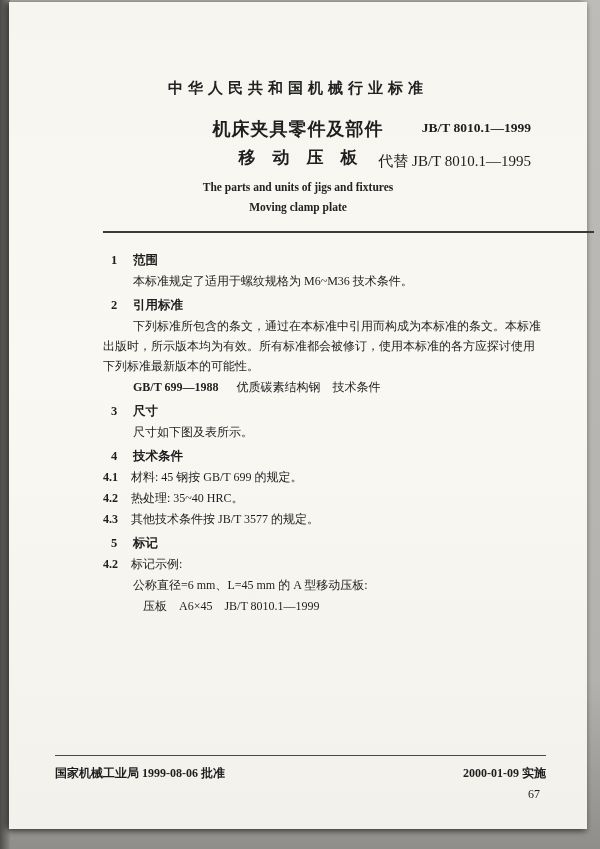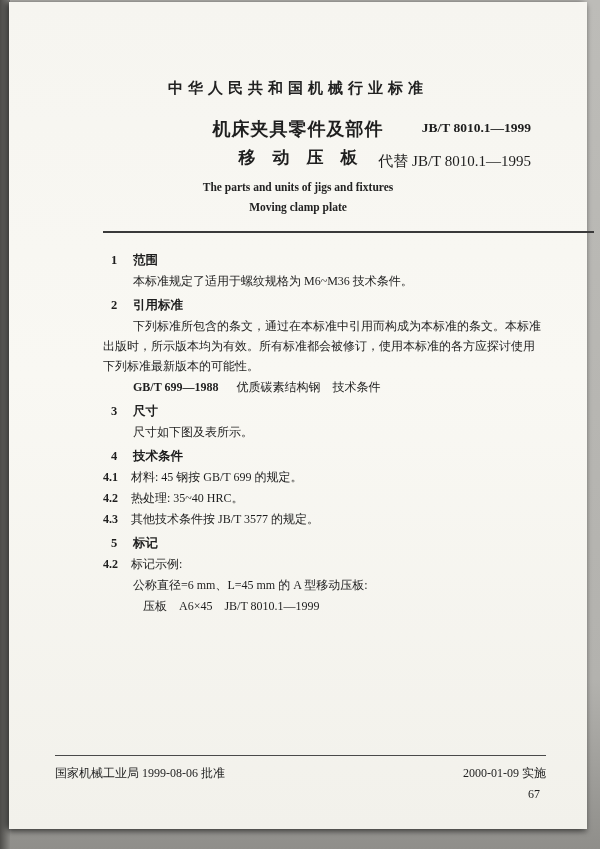--- a/index.html
+++ b/index.html
@@ -79,21 +79,21 @@
   .ex-line2 { margin-top:1px; padding-left:40px; }
 
   
   .footer-rule {
     position:absolute; left:46px; top:753px;
     width:491px; height:1px; background:#4a4a4a;
   }
   .footer-row {
     position:absolute; left:46px; right:41px; top:764px;
     display:flex; justify-content:space-between;
-    font-size:12px; font-weight:normal; line-height:14px;
+    font-size:12px; font-weight:bold; line-height:14px;
   }
   .page-num {
     position:absolute; top:786px; right:47px;
     font-size:12px; line-height:13px;
   }
 </style>
 </head>
 <body>
 
 <div class="scan">

